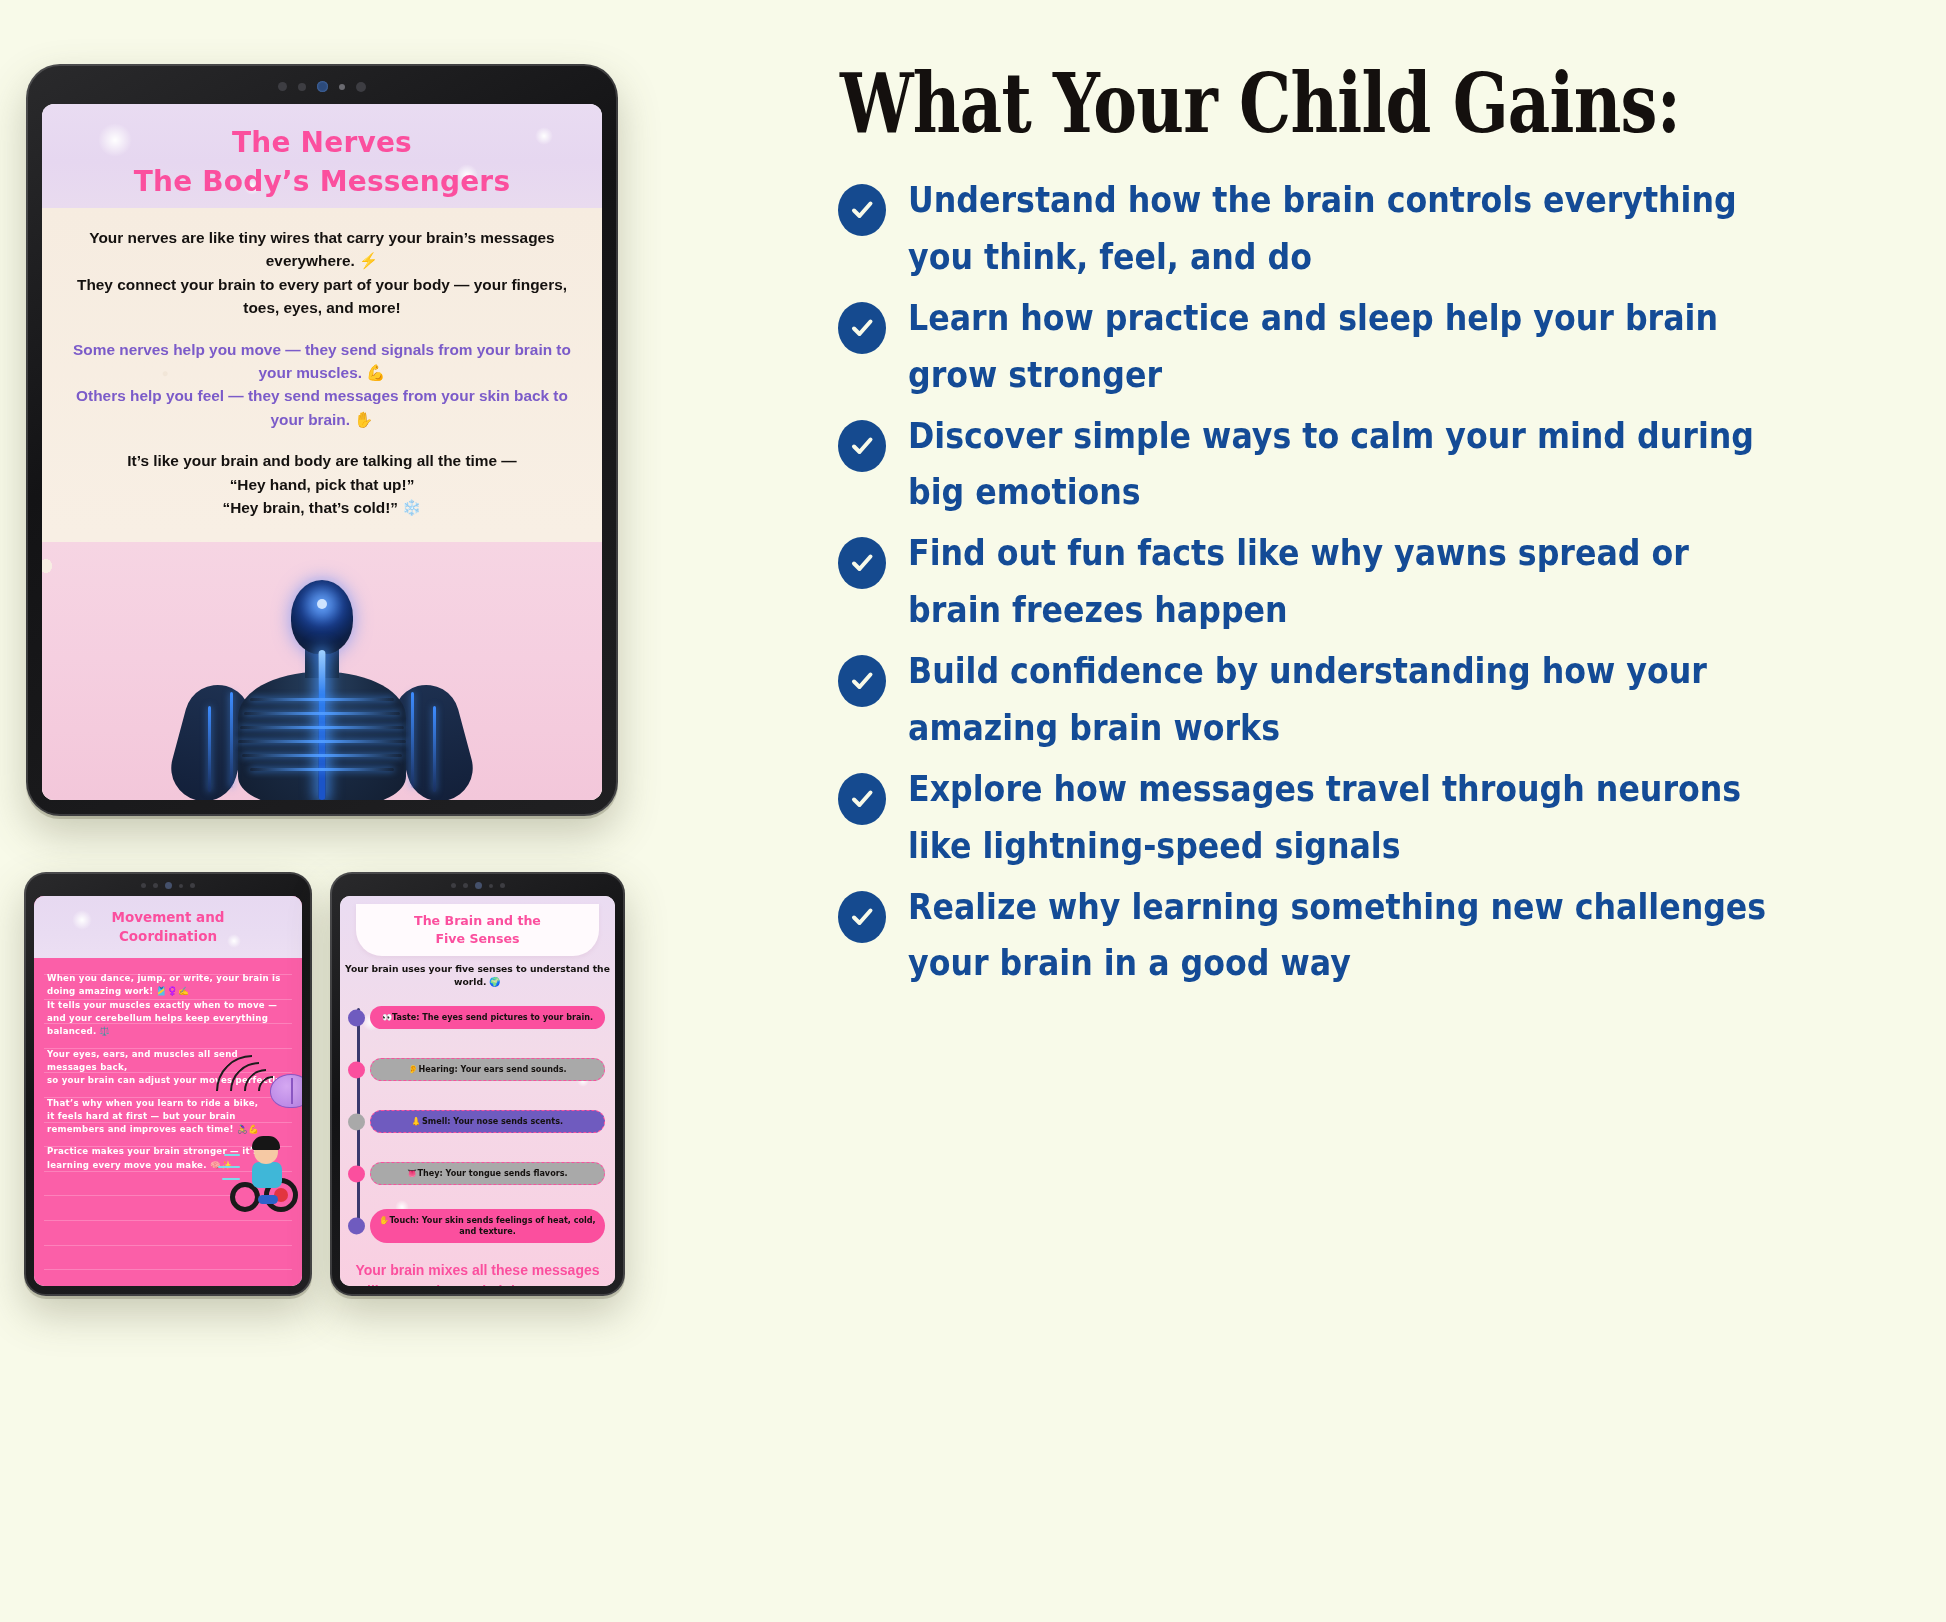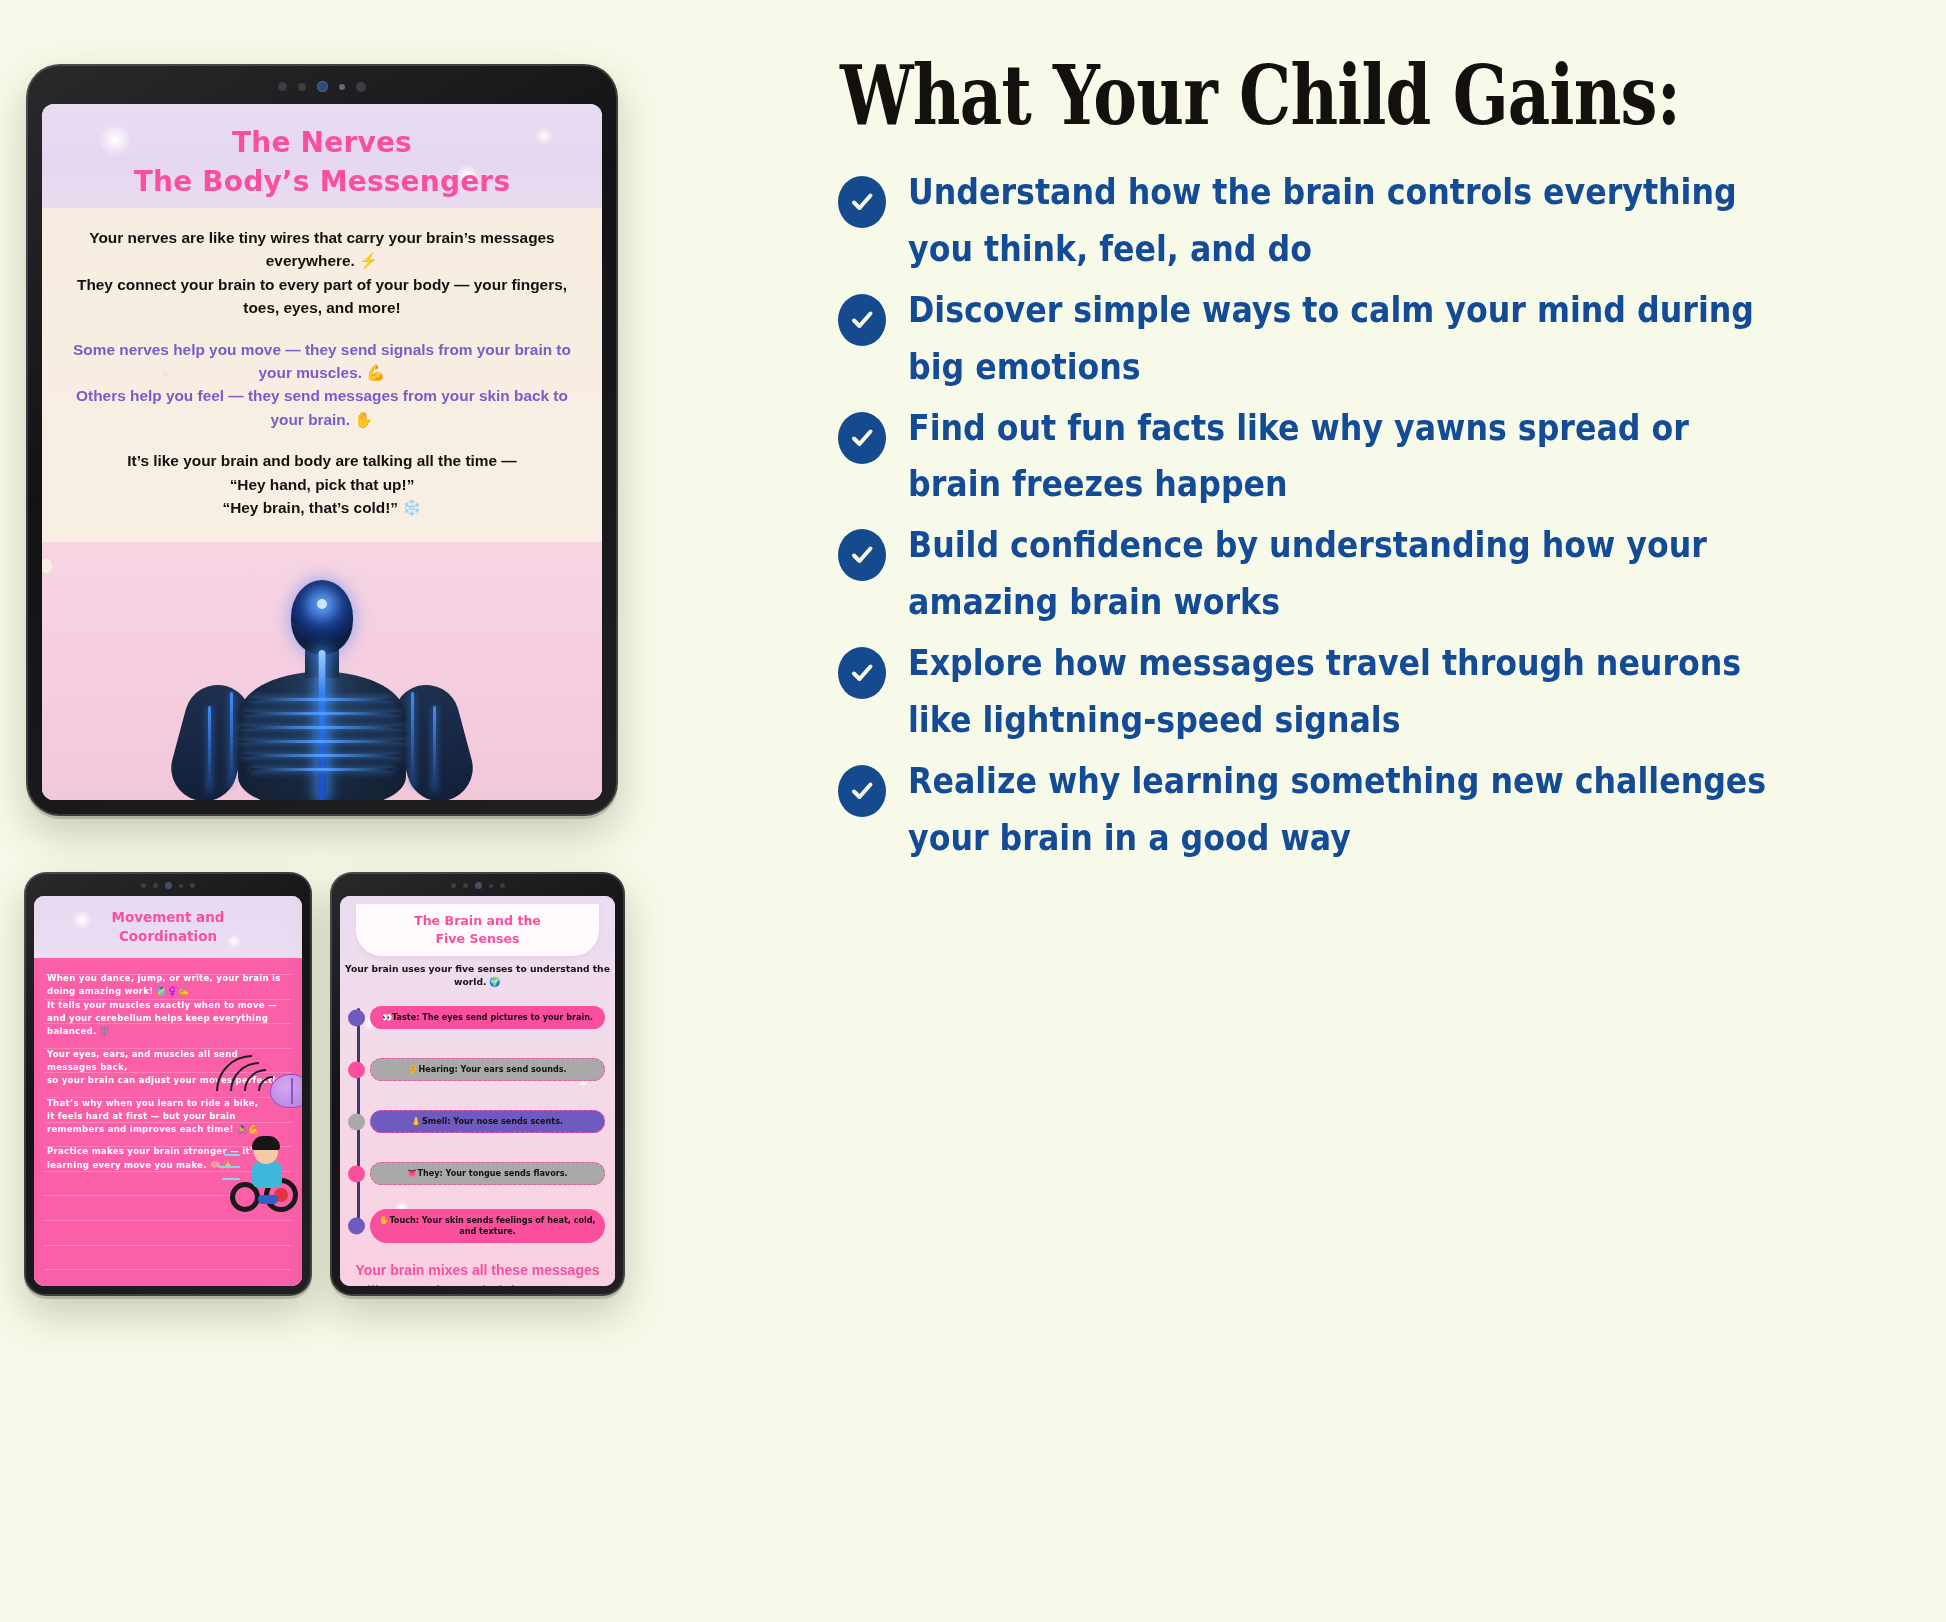--- a/index.html
+++ b/index.html
@@ -209,21 +209,21 @@
     flex:1; border:1.6px dashed #fb4f9e; border-radius:22px; padding:5px 6px;
     text-align:center; font-family:"DejaVu Sans",sans-serif; font-size:8.1px; font-weight:700;
     line-height:1.38; color:#14110f;
   }
   .sense-pill b{ color:#14110f; }
   .p3-foot{ text-align:center; padding:4px 12px 0;
     font-family:Liberation Sans, sans-serif; font-size:14px; font-weight:700; color:#fb4f9e; line-height:1.5;}
 
   
   #right-panel{
-    position:absolute; left:838px; top:8px; width:1108px; height:1392px;
+    position:absolute; left:838px; top:16px; width:1108px; height:1392px;
     padding: 44px 8px 0 0;
   }
   #gains-title{
     font-family:"DejaVu Serif", serif;
     font-size:82px; font-weight:700; color:#14100e; letter-spacing:-1px;
     line-height:1.05; transform:scaleX(.80); transform-origin:left center;
     white-space:nowrap; margin-left:2px; margin-bottom:26px;
   }
   #gains-list{ list-style:none; }
   .gain-item{ display:flex; align-items:flex-start; gap:22px; margin-bottom:4px;}
@@ -443,20 +443,31 @@
           <div>you think, feel, and do</div>
         </div>
       </li>
       <li class="gain-item">
         <span class="check-badge">
           <svg width="26" height="26" viewBox="0 0 26 26">
             <path d="M5 13.5 L10.5 19 L21.5 6.5" fill="none" stroke="#f8fae9" stroke-width="4" stroke-linecap="round" stroke-linejoin="round"></path>
           </svg>
         </span>
         <div class="gain-text">
+          <div>Learn how practice and sleep help your brain</div>
+          <div>grow stronger</div>
+        </div>
+      </li>
+      <li class="gain-item">
+        <span class="check-badge">
+          <svg width="26" height="26" viewBox="0 0 26 26">
+            <path d="M5 13.5 L10.5 19 L21.5 6.5" fill="none" stroke="#f8fae9" stroke-width="4" stroke-linecap="round" stroke-linejoin="round"></path>
+          </svg>
+        </span>
+        <div class="gain-text">
           <div>Discover simple ways to calm your mind during</div>
           <div>big emotions</div>
         </div>
       </li>
       <li class="gain-item">
         <span class="check-badge">
           <svg width="26" height="26" viewBox="0 0 26 26">
             <path d="M5 13.5 L10.5 19 L21.5 6.5" fill="none" stroke="#f8fae9" stroke-width="4" stroke-linecap="round" stroke-linejoin="round"></path>
           </svg>
         </span>

